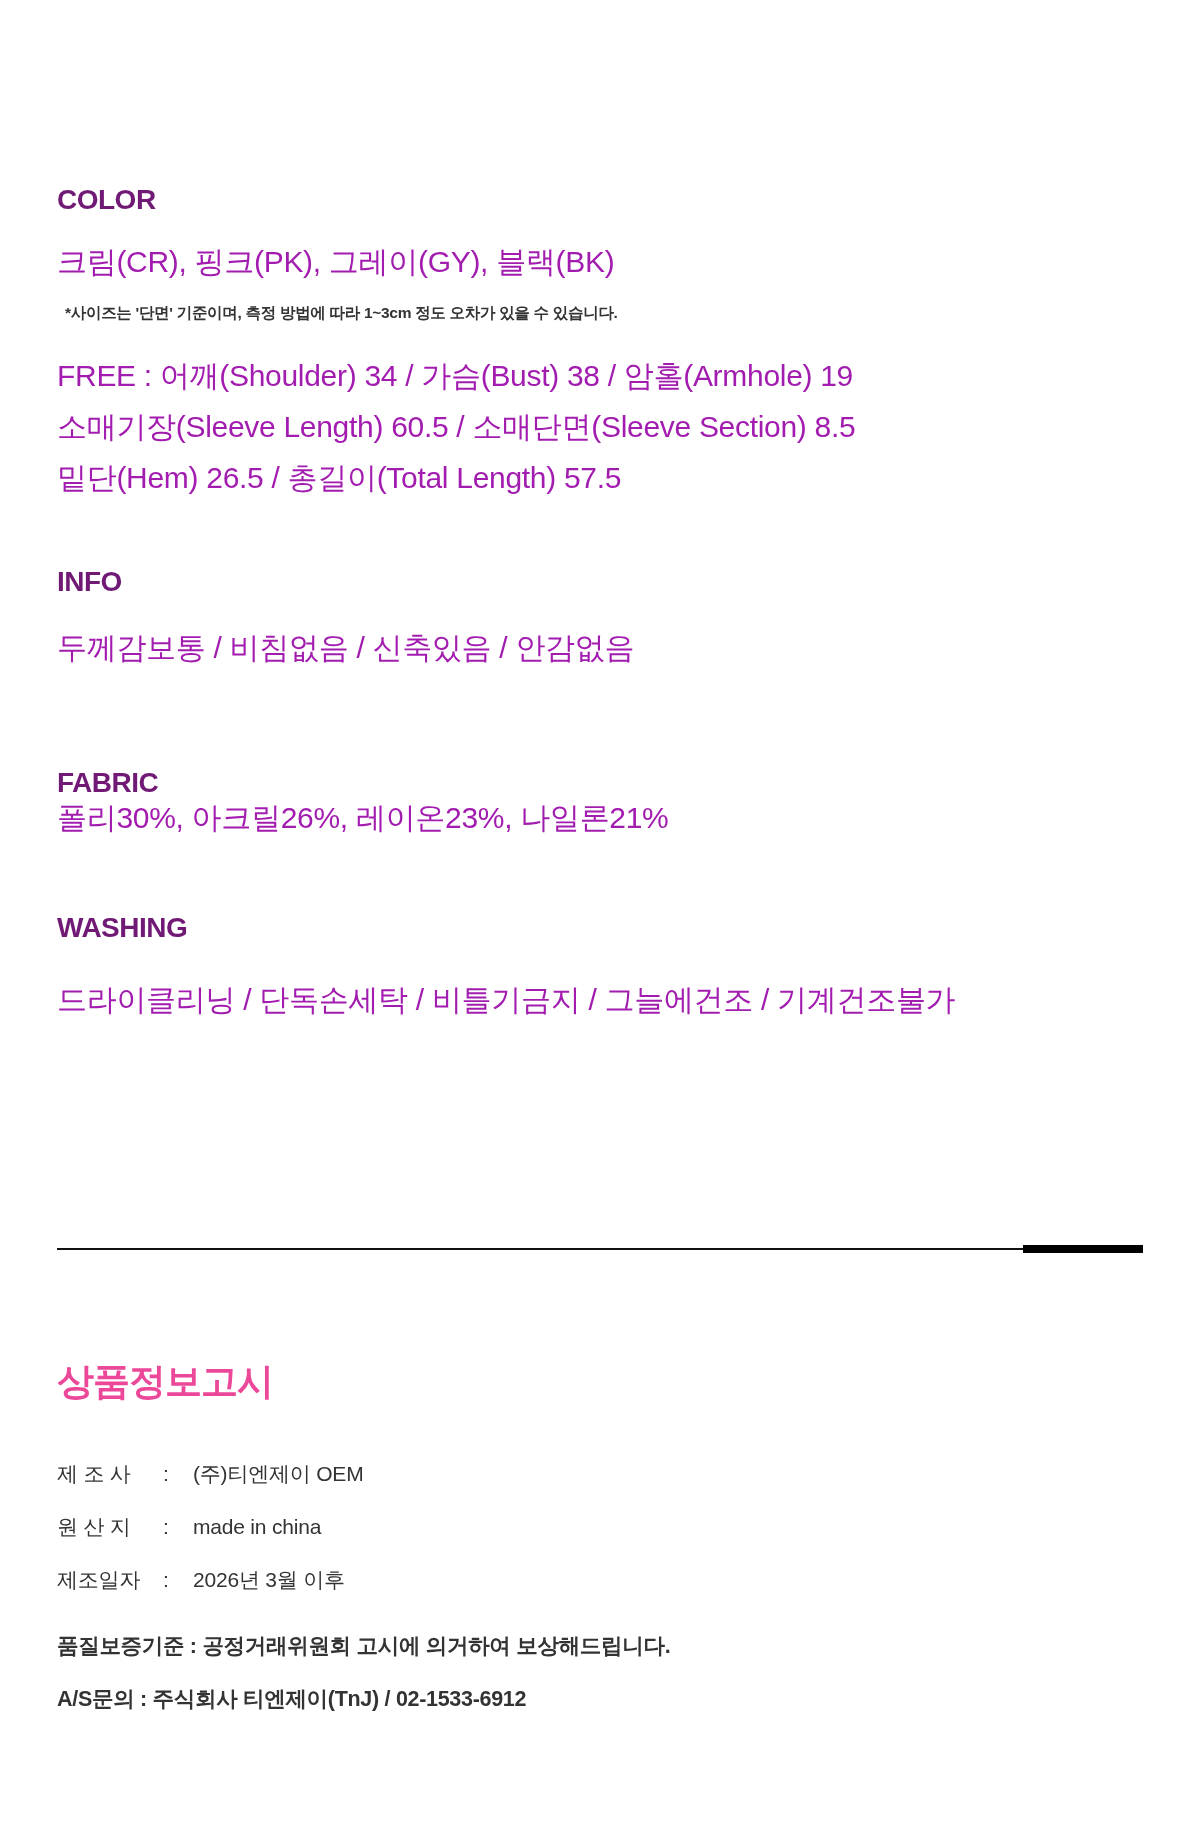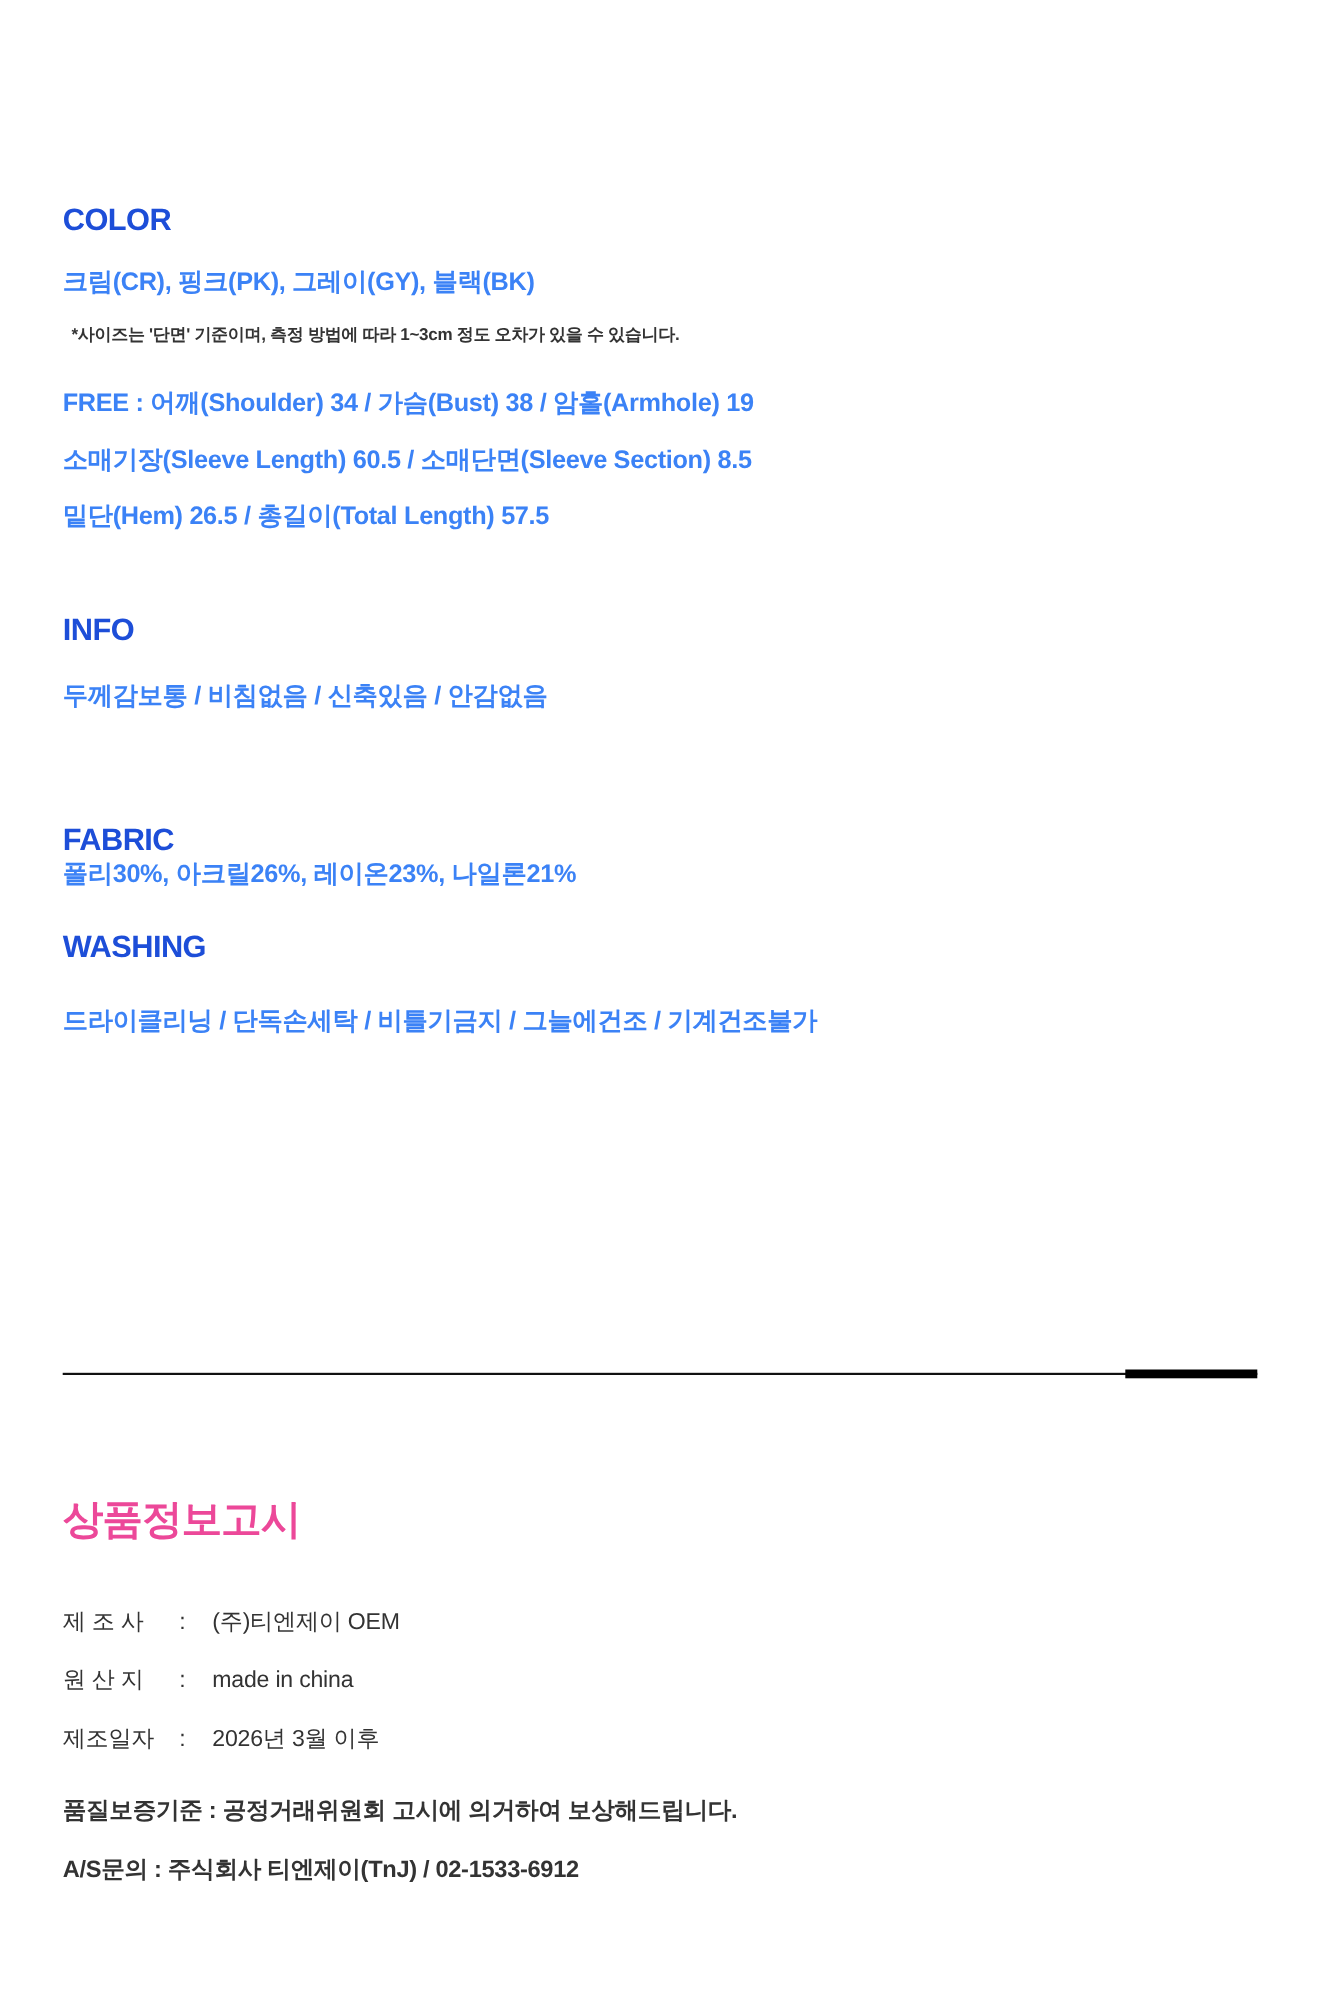--- a/index.html
+++ b/index.html
@@ -18,28 +18,28 @@
   .content {
     position: absolute;
     left: 57px;
     top: 0;
     width: 1090px;
   }
   .sec-heading {
     font-size: 28px;
     font-weight: 800;
     letter-spacing: -0.5px;
-    color: #1d4ed8;
+    color: #701a75;
     line-height: 1.1;
     margin: 0;
   }
   .sec-value {
-    font-size: 23px;
-    font-weight: 700;
-    color: #3b82f6;
+    font-size: 30px;
+    font-weight: 400;
+    color: #a21caf;
     line-height: 1.3;
     margin: 0;
     letter-spacing: -0.3px;
   }
   .color-heading   { margin-top: 185px; }
   .color-value     { margin-top: 26px; }
   .size-heading    { margin-top: 96px; }
   .size-note {
     margin: 22px 0 0 8px;
     font-size: 15.5px;
@@ -50,21 +50,21 @@
   .size-lines {
     margin-top: 26px;
   }
   .size-lines .sec-value {
     line-height: 51px;
   }
   .info-heading    { margin-top: 64px; }
   .info-value      { margin-top: 30px; }
   .fabric-heading  { margin-top: 101px; }
   .fabric-value    { }
-  .washing-heading { margin-top: 36px; }
+  .washing-heading { margin-top: 76px; }
   .washing-value   { margin-top: 36px; }
   .divider-wrap {
     position: absolute;
     left: 57px;
     top: 1245px;
     width: 1086px;
     height: 8px;
   }
   .divider-line {
     position: absolute;

